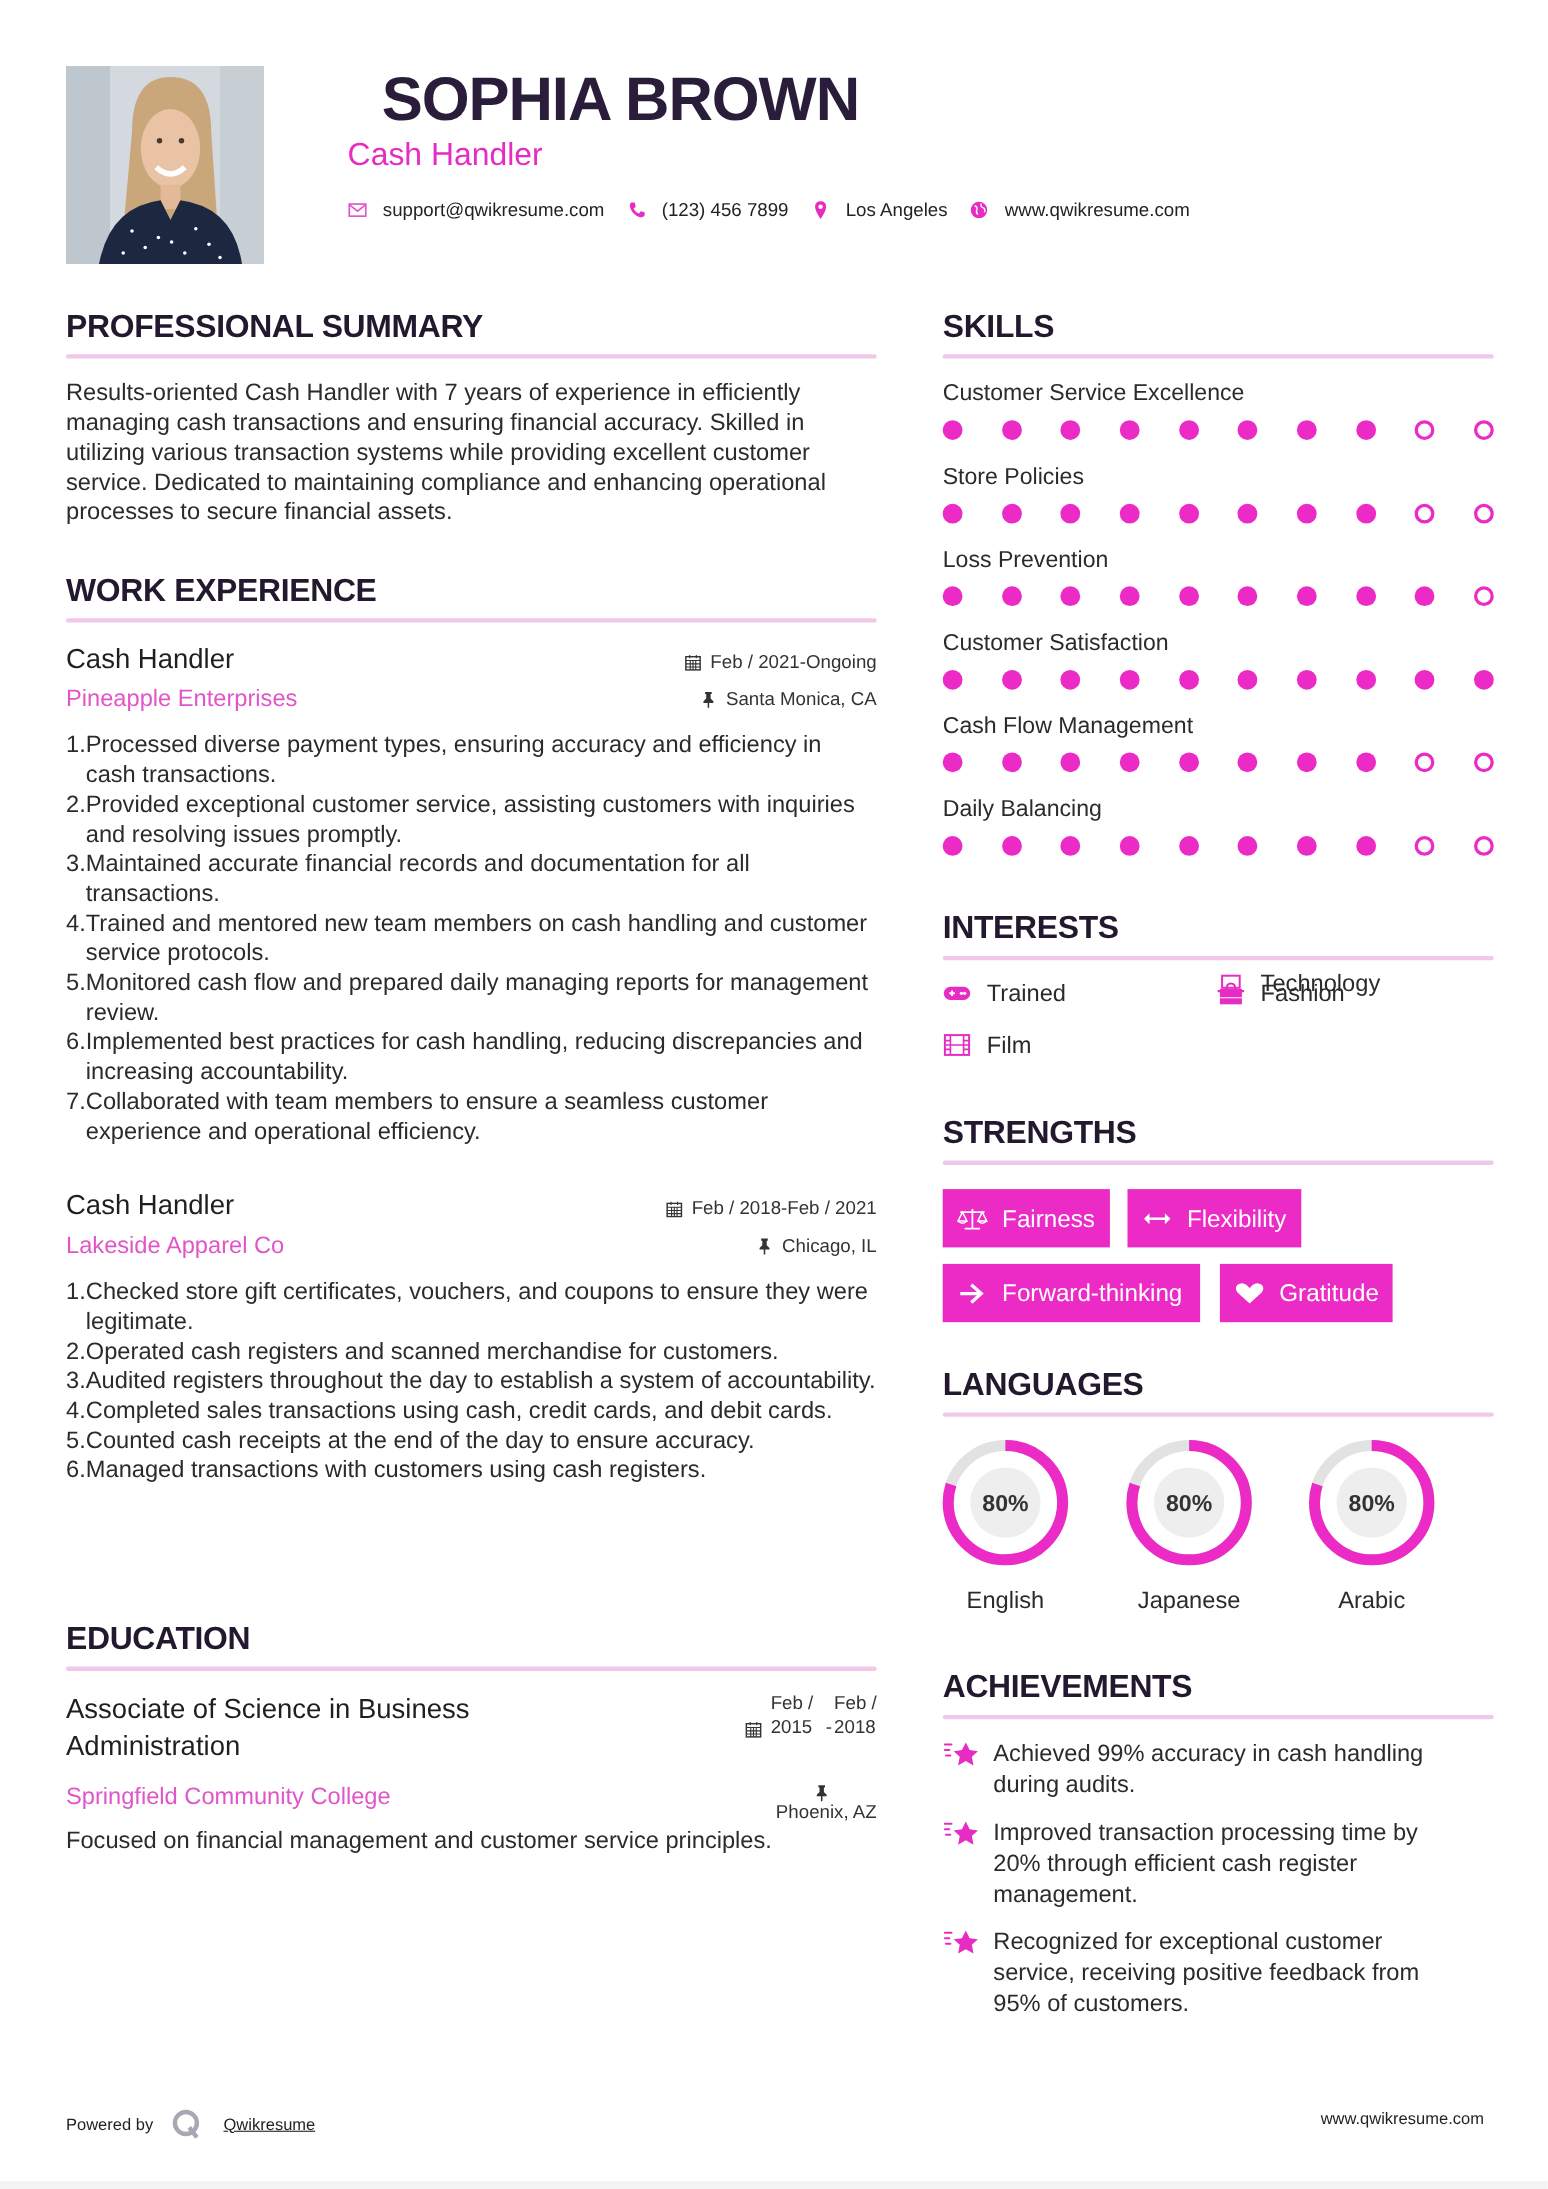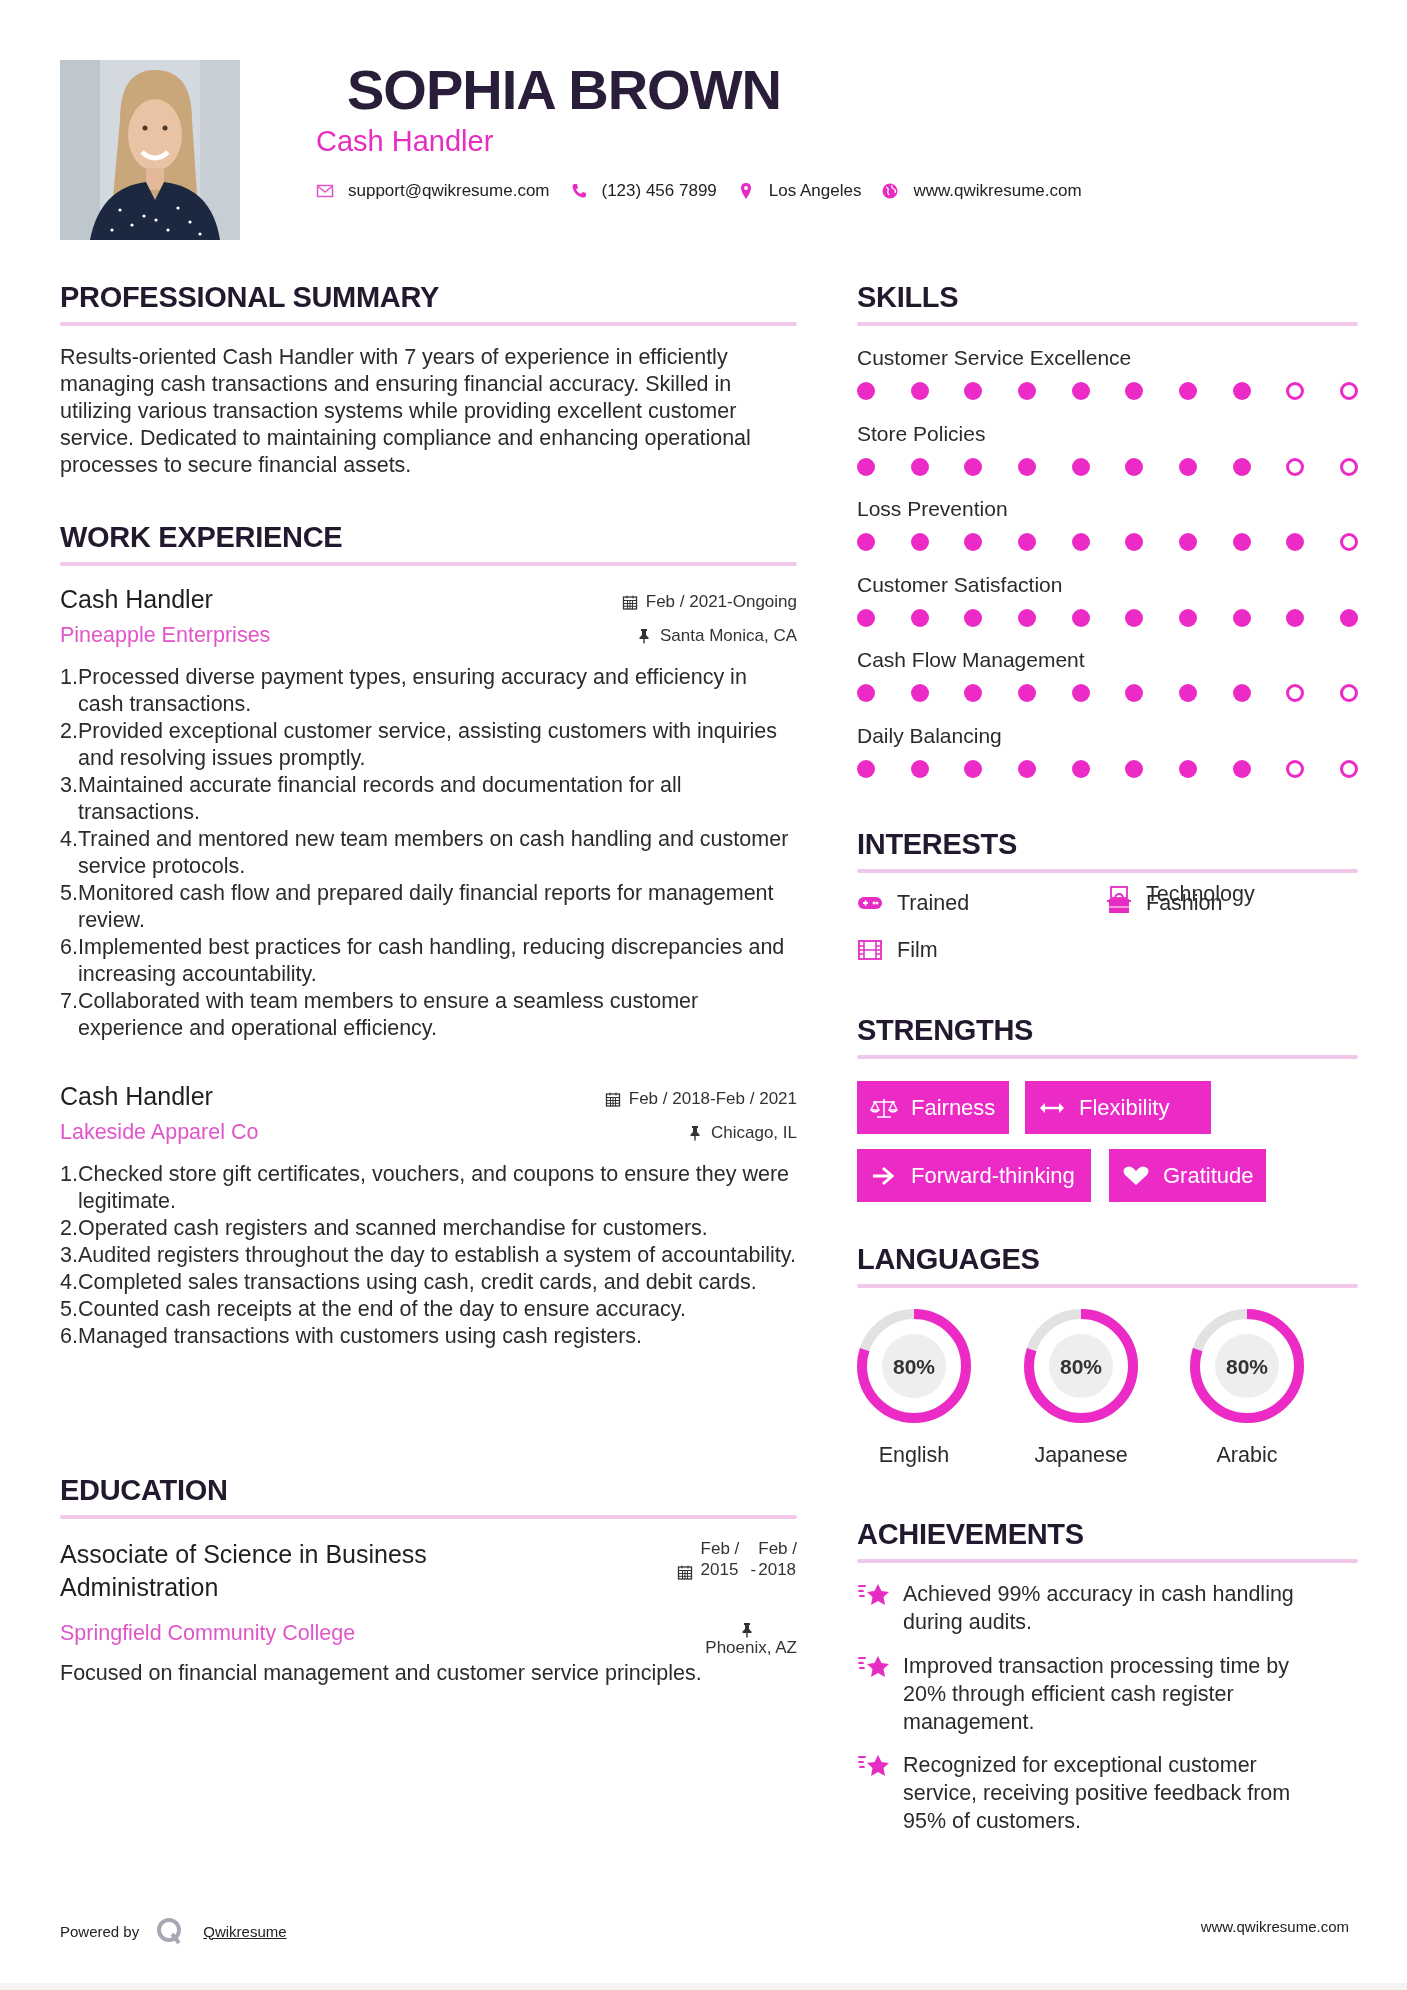--- a/index.html
+++ b/index.html
@@ -168,21 +168,21 @@
     <li>
         <span class="num">3.</span>
         <span>Maintained accurate financial records and documentation for all transactions.</span>
       </li>
     <li>
         <span class="num">4.</span>
         <span>Trained and mentored new team members on cash handling and customer service protocols.</span>
       </li>
     <li>
         <span class="num">5.</span>
-        <span>Monitored cash flow and prepared daily financial reports for management review.</span>
+        <span>Monitored cash flow and prepared daily managing reports for management review.</span>
       </li>
     <li>
         <span class="num">6.</span>
         <span>Implemented best practices for cash handling, reducing discrepancies and increasing accountability.</span>
       </li>
     <li>
         <span class="num">7.</span>
         <span>Collaborated with team members to ensure a seamless customer experience and operational efficiency.</span>
       </li>
   </ol>
@@ -405,21 +405,21 @@
 <div class="abs right sec-line" style="top:1055px;"></div>
 
 <div class="chip" style="left:857px; top:1081px; width:152px;">
   <svg viewBox="0 0 30 24">
       <path d="M15 3 V21 M8 21 H22 M4 6 H26" stroke="#fff" stroke-width="1.6" fill="none"></path>
       <path d="M6 6 L2 14 H10 Z M24 6 L20 14 H28 Z" stroke="#fff" stroke-width="1.4" fill="none"></path>
       <path d="M2 14 Q6 18 10 14 M20 14 Q24 18 28 14" stroke="#fff" stroke-width="1.4" fill="none"></path>
     </svg>
   <span>Fairness</span>
 </div>
-<div class="chip" style="left:1025px; top:1081px; width:186px;">
+<div class="chip" style="left:1025px; top:1081px; width:158px;">
   <svg viewBox="0 0 30 24">
       <path d="M4 12 H26" stroke="#fff" stroke-width="2.4"></path>
       <path d="M8 7 L3 12 L8 17 Z M22 7 L27 12 L22 17 Z" fill="#fff"></path>
     </svg>
   <span>Flexibility</span>
 </div>
 <div class="chip" style="left:857px; top:1149px; width:234px;">
   <svg viewBox="0 0 30 24">
       <path d="M4 12 H22" stroke="#fff" stroke-width="3"></path>
       <path d="M14 4 L23 12 L14 20" stroke="#fff" stroke-width="3" fill="none"></path>

